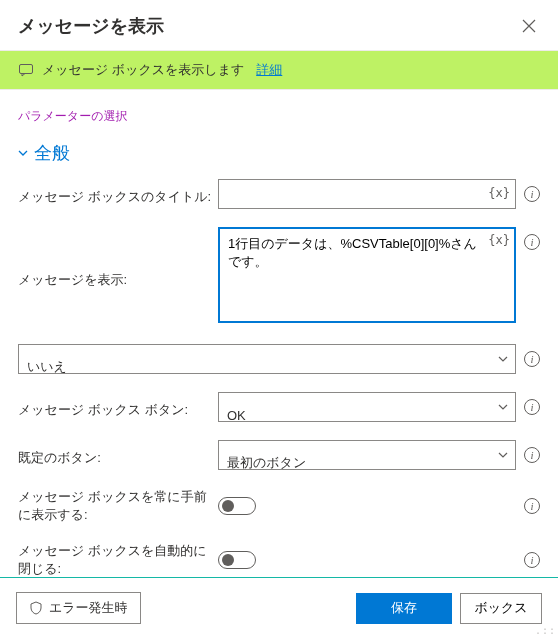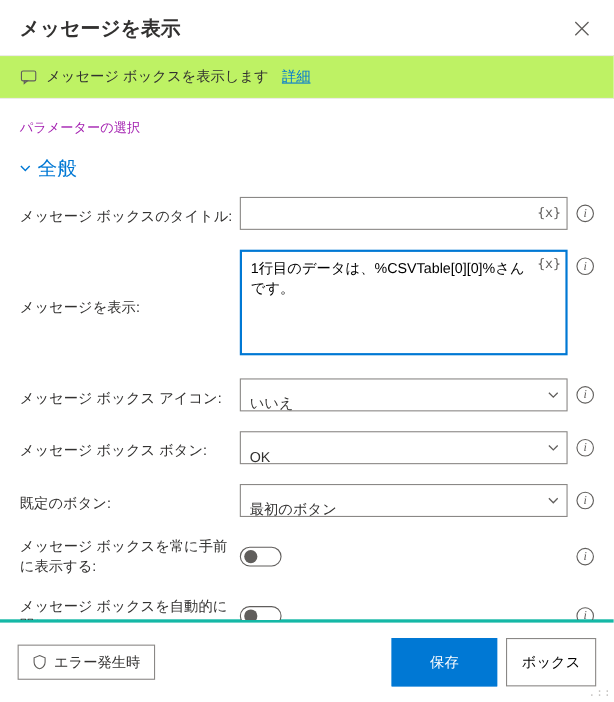--- a/index.html
+++ b/index.html
@@ -113,34 +113,34 @@
     border: 1px solid #605e5c;
     position: relative; cursor: pointer;
     background: #fff;
   }
   .toggle::after {
     content: ""; position: absolute; left: 3px; top: 2px;
     width: 12px; height: 12px; border-radius: 50%;
     background: #605e5c;
   }
   .footer {
-    border-top: 3px solid #14b8a6;
+    border-top: 1px solid #14b8a6;
     padding: 14px 16px;
     display: flex; align-items: center; justify-content: space-between;
   }
   .err-btn {
     display: flex; align-items: center; gap: 6px;
     border: 1px solid #8a8886; background: #fff;
     padding: 6px 12px; cursor: pointer;
     font-family: inherit; font-size: 13px; color: #323130;
   }
   .err-btn .shield { color: #605e5c; line-height: 0; }
   .footer-right { display: flex; gap: 8px; }
   .btn {
-    min-width: 82px; height: 44px;
+    min-width: 82px; height: 31px;
     border: 1px solid #8a8886; background: #fff;
     font-family: inherit; font-size: 13px;
     cursor: pointer;
   }
   .btn.primary {
     background: #0078d4; border-color: #0078d4; color: #fff;
     min-width: 96px;
   }
   .resize-grip {
     position: absolute; right: 2px; bottom: 2px;
@@ -206,21 +206,20 @@
       <div class="field-control">
         <div class="input-wrap">
           <textarea class="text-area" style="">1行目のデータは、%CSVTable[0][0]%さんです。</textarea>
           <span class="var-badge area">{x}</span>
         </div>
         <span class="info-icon">i</span>
       </div>
     </div>
 
     <div class="field-row">
-      <div class="field-label">メッセージ ボックス アイコン:</div>
       <div class="field-control">
         <div class="select-wrap">
           <span>いいえ</span>
           <span class="caret">
             <svg width="12" height="12" viewBox="0 0 12 12">
                 <path d="M2 4 L6 8 L10 4" fill="none" stroke="currentColor" stroke-width="1.2"></path>
               </svg>
           </span>
         </div>
         <span class="info-icon">i</span>

